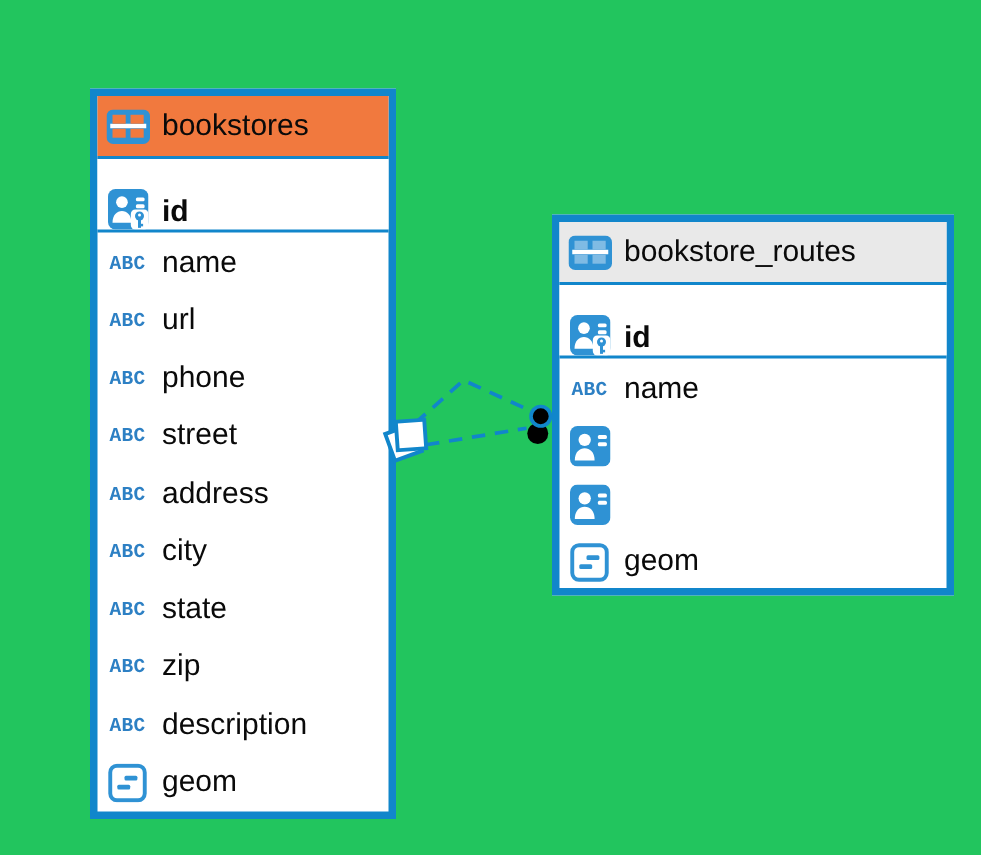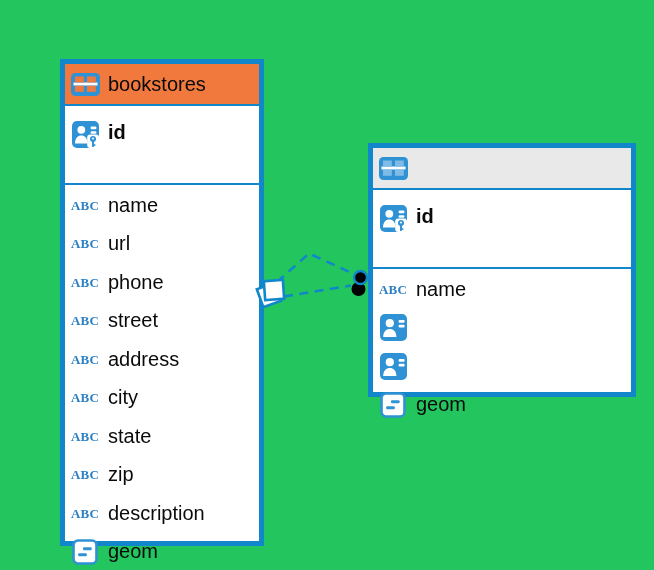--- a/index.html
+++ b/index.html
@@ -12,29 +12,29 @@
     box-sizing:border-box;
   }
   .table-bookstores{left:60px;top:59px;width:204px;height:487px;}
   .table-bookstore-routes{left:368px;top:143px;width:268px;height:254px;}
   .tbl-header{
     height:40px;display:flex;align-items:center;gap:9px;padding:0 6px;
     background:var(--header-bg,#eee);
   }
   .tbl-title{font-size:20px;font-weight:400;white-space:nowrap;}
   .sep{height:2px;background:var(--accent-blue,#1186cb);}
-  .pk-row{height:47px;display:flex;align-items:flex-start;gap:9px;padding:15px 6px;background:#fff;}
+  .pk-row{height:47px;display:flex;align-items:flex-end;gap:9px;padding:0 6px;background:#fff;}
   .pk-label{font-size:20px;font-weight:700;}
   .cols{padding-top:1px;}
   .col-row{height:38.5px;display:flex;align-items:center;gap:9px;padding:0 6px;}
   .col-label{font-size:20px;font-weight:400;white-space:nowrap;}
   .icon-slot{width:28px;display:flex;justify-content:center;align-items:center;flex:0 0 28px;}
   .abc{
     color:var(--abc-blue,#2d80c4);font-weight:800;font-size:13px;letter-spacing:0.2px;
-    font-family:Liberation Serif, serif;line-height:1;transform:scaleY(1.02);
+    font-family:Liberation Mono, monospace;line-height:1;transform:scaleY(1.02);
   }
   .rel-layer{position:absolute;left:0;top:0;width:654px;height:570px;pointer-events:none;}
   svg{display:block;}
 </style>
 </head>
 <body>
 
 <div class="canvas">
 
   <div class="table table-bookstores" style="--header-bg: #f1793e;">
@@ -151,20 +151,21 @@
             <svg width="29" height="23" viewBox="0 0 29 23">
       <rect x="0" y="0" width="29" height="23" rx="4.5" fill="#2f92d4"></rect>
       <rect x="2.5" y="9.5" width="24" height="3" fill="#fff"></rect>
       <rect x="4" y="3.5" width="8.8" height="6" fill="#7fbbe4"></rect>
       <rect x="16" y="3.5" width="8.8" height="6" fill="#7fbbe4"></rect>
       <rect x="4" y="12.8" width="8.8" height="6" fill="#7fbbe4"></rect>
       <rect x="16" y="12.8" width="8.8" height="6" fill="#7fbbe4"></rect>
     </svg>
           </span>
         </span>
+      <span class="tbl-title">bookstore_routes</span>
     </div>
     <div class="sep"></div>
     <div class="pk-row">
       <span class="icon-slot pk-icon-slot">
           <span style="display: flex;">
             <svg width="27" height="27" viewBox="0 0 27 27">
       <rect width="27" height="27" rx="5" fill="#2f92d4"></rect>
       <circle cx="9.3" cy="8.8" r="3.9" fill="#fff"></circle>
       <path d="M3,22.5 C3,17.2 6,14.6 9.3,14.6 C12.6,14.6 15.6,17.2 15.6,22.5 Z" fill="#fff"></path>
       <rect x="18.6" y="5.6" width="5.8" height="2.6" rx="1" fill="#fff"></rect>

